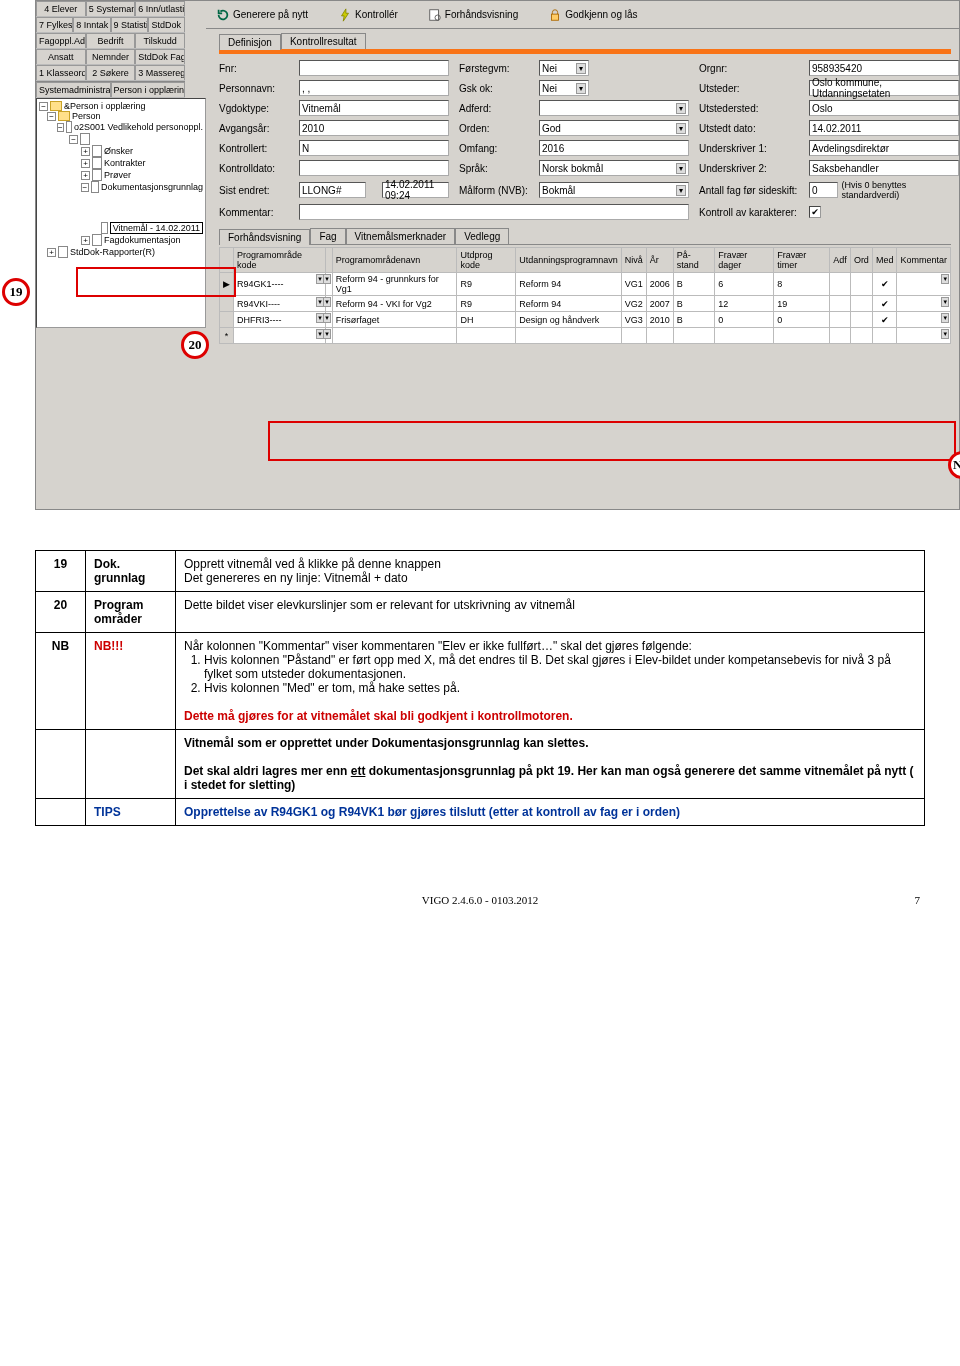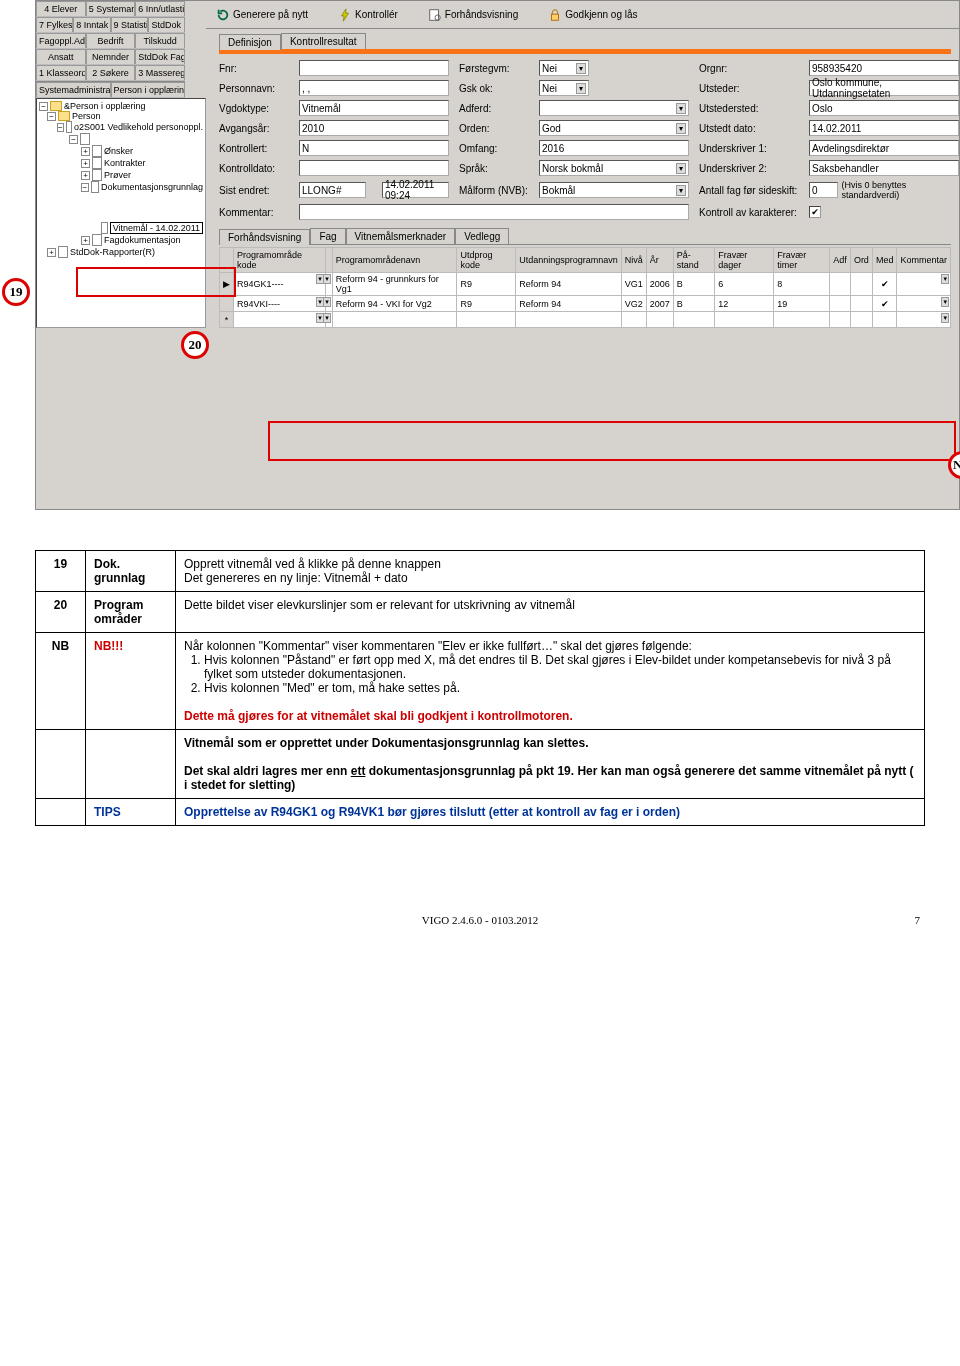--- a/index.html
+++ b/index.html
@@ -63,21 +63,21 @@
   .doc { margin: 40px 35px 0 35px; }
   .doc-table { width:100%; border-collapse:collapse; }
   .doc-table td, .doc-table th { border:1px solid #000; padding:6px 8px; vertical-align:top; font-size:12px; font-family:Verdana, sans-serif; }
   .doc-table th { background:#f6f6f6; text-align:left; }
   .doc-table .steg { width:50px; text-align:center; font-weight:bold; }
   .doc-table .felt { width:90px; font-weight:bold; }
   .nb-red { color:#c00; font-weight:bold; }
   .blue { color:#003399; font-weight:bold; }
   .doc-table ol { margin-left: 20px; }
   
-  .footer { text-align:center; font-size:11px; margin-top:88px; font-family:Verdana; }
+  .footer { text-align:center; font-size:11px; margin-top:68px; font-family:Verdana; }
   .pagenum { position:absolute; right:40px; }
 </style>
 </head>
 <body>
 
 <div class="page">
 
   <div class="callout" style="left:2px; top:278px;">19</div>
 
   <div class="app">
@@ -319,20 +319,37 @@
               <td class="drop">R94VKI----</td>
               <td class="drop"></td>
               <td>Reform 94 - VKI for Vg2</td>
               <td>R9</td>
               <td>Reform 94</td>
               <td>VG2</td>
               <td>2007</td>
               <td>B</td>
               <td>12</td>
               <td>19</td>
+              <td class="chkcell"></td>
+              <td class="chkcell"></td>
+              <td class="chkcell">✔</td>
+              <td class="drop"></td>
+            </tr>
+            <tr>
+              <td class="rowmark"></td>
+              <td class="drop">DHFRI3----</td>
+              <td class="drop"></td>
+              <td>Frisørfaget</td>
+              <td>DH</td>
+              <td>Design og håndverk</td>
+              <td>VG3</td>
+              <td>2010</td>
+              <td>B</td>
+              <td>0</td>
+              <td>0</td>
               <td class="chkcell"></td>
               <td class="chkcell"></td>
               <td class="chkcell">✔</td>
               <td class="drop"></td>
             </tr>
             <tr>
               <td class="rowmark">*</td>
               <td class="drop"></td>
               <td class="drop"></td>
               <td></td>

